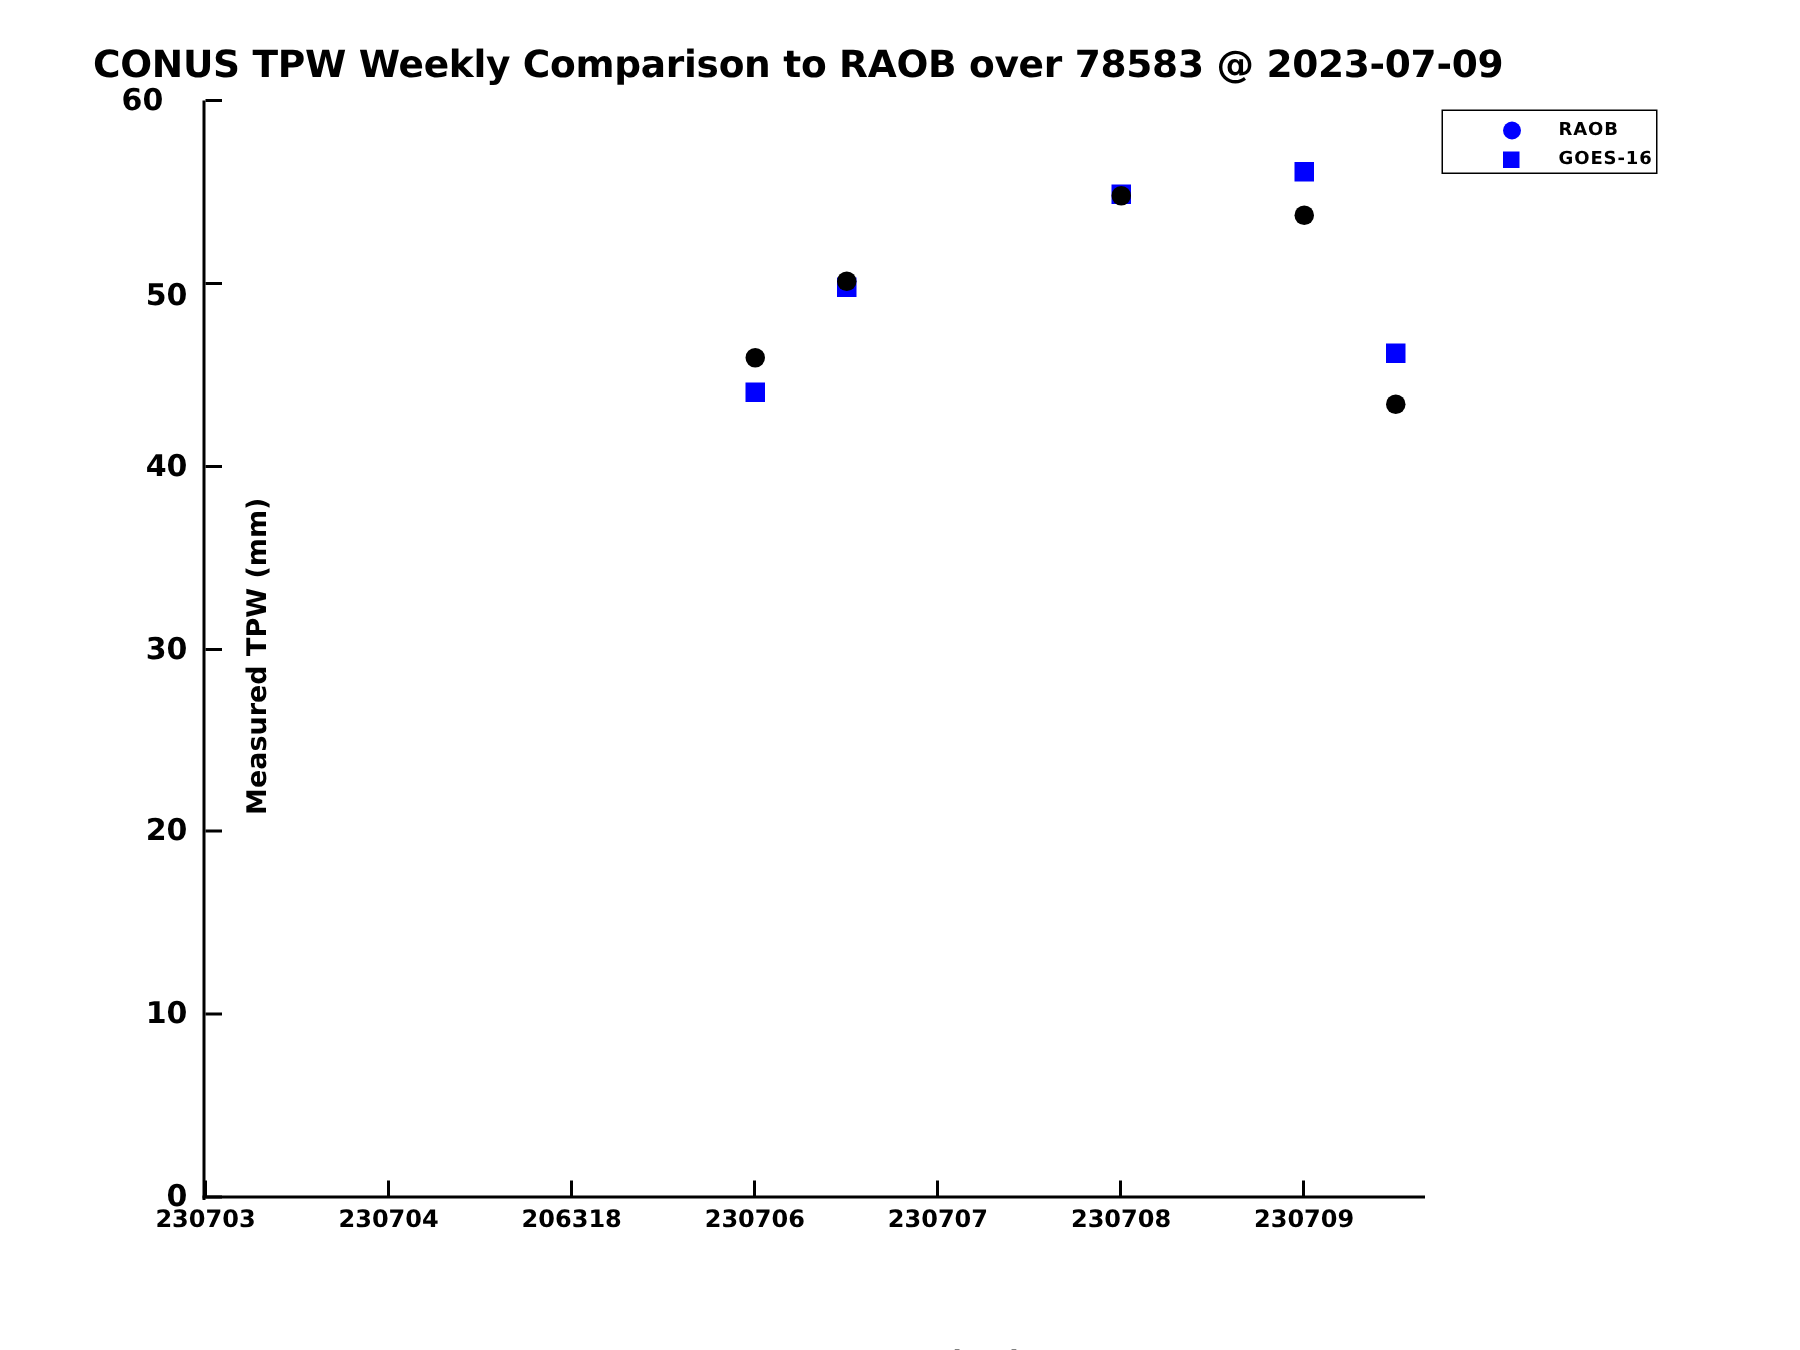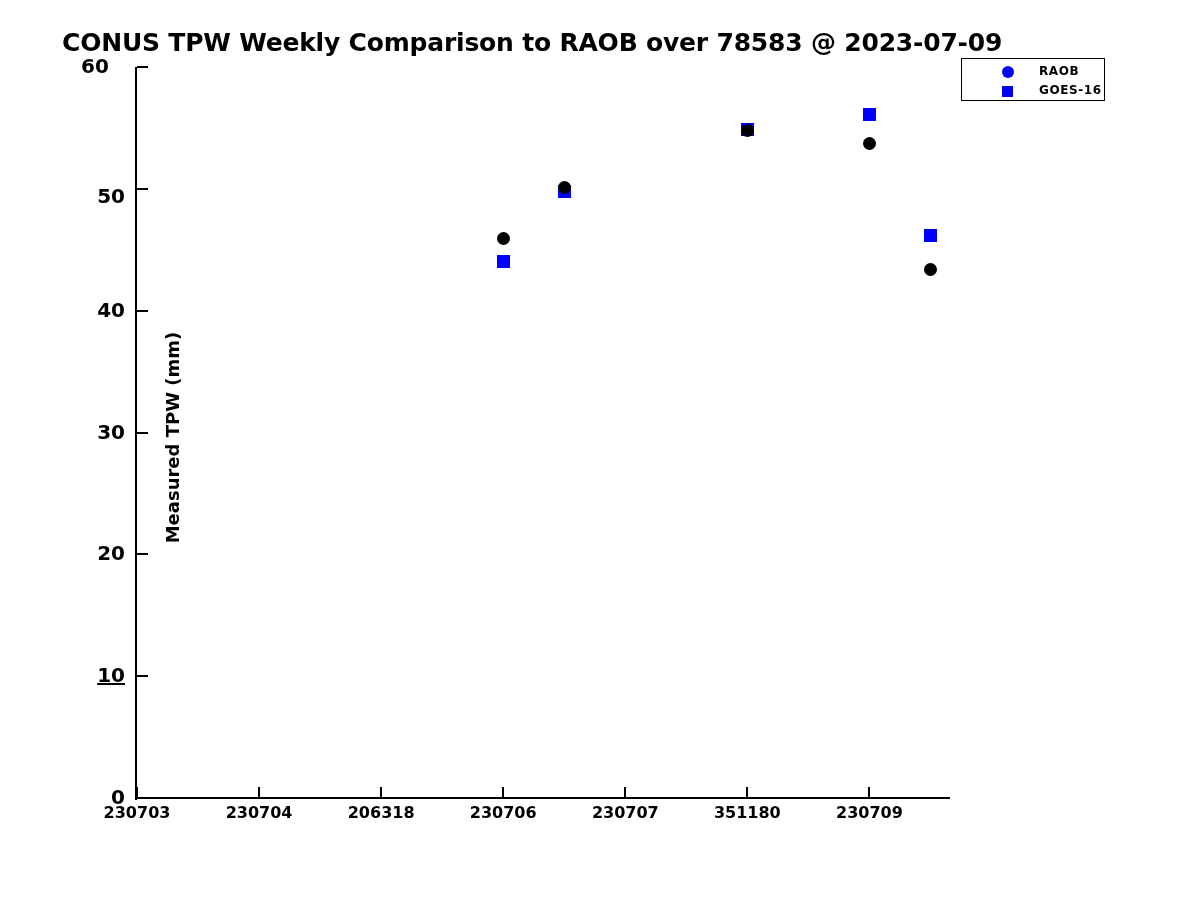--- a/index.html
+++ b/index.html
@@ -119,21 +119,21 @@
   }
   .pt-square {
     width: 13px;
     height: 13px;
     margin-left: -6.5px;
     margin-top: -6.5px;
   }
   #legend {
     position: absolute;
     left: 961px;
-    top: 58px;
+    top: 73px;
     width: 144px;
     height: 43px;
     border: 1.5px solid #000000;
     background: #ffffff;
     box-sizing: border-box;
   }
   .legend-row {
     position: absolute;
     left: 0;
     width: 100%;
@@ -172,21 +172,21 @@
 
   <div id="chart-title">CONUS TPW Weekly Comparison to RAOB over 78583 @ 2023-07-09</div>
 
   <div id="axis-left"></div>
   <div id="axis-bottom"></div>
 
   <div id="y-ticks">
       <div class="ytick-mark" style="top: 797px;"></div>
       <div class="ytick-label" style="top: 785px; left: 65px; right: auto;">0</div>
       <div class="ytick-mark" style="top: 675.167px;"></div>
-      <div class="ytick-label" style="top: 663.167px; left: 65px; right: auto; text-decoration: underline;">10</div>
+      <div class="ytick-label" style="top: 663.167px; left: 65px; right: auto;">10</div>
       <div class="ytick-mark" style="top: 553.333px;"></div>
       <div class="ytick-label" style="top: 541.333px; left: 65px; right: auto;">20</div>
       <div class="ytick-mark" style="top: 431.5px;"></div>
       <div class="ytick-label" style="top: 419.5px; left: 65px; right: auto;">30</div>
       <div class="ytick-mark" style="top: 309.667px;"></div>
       <div class="ytick-label" style="top: 297.667px; left: 65px; right: auto;">40</div>
       <div class="ytick-mark" style="top: 187.833px;"></div>
       <div class="ytick-label" style="top: 184px; left: 65px; right: auto;">50</div>
       <div class="ytick-mark" style="top: 66px;"></div>
       <div class="ytick-label" style="top: 54px; left: 65px; right: auto; text-align: center;">60</div>
@@ -196,21 +196,21 @@
       <div class="xtick-label" style="left: 137px;">230703</div>
       <div class="xtick-mark" style="left: 258.072px;"></div>
       <div class="xtick-label" style="left: 259.072px;">230704</div>
       <div class="xtick-mark" style="left: 380.144px;"></div>
       <div class="xtick-label" style="left: 381.144px;">206318</div>
       <div class="xtick-mark" style="left: 502.216px;"></div>
       <div class="xtick-label" style="left: 503.216px;">230706</div>
       <div class="xtick-mark" style="left: 624.288px;"></div>
       <div class="xtick-label" style="left: 625.288px;">230707</div>
       <div class="xtick-mark" style="left: 746.36px;"></div>
-      <div class="xtick-label" style="left: 747.36px;">351180</div>
+      <div class="xtick-label" style="left: 747.36px;">230708</div>
       <div class="xtick-mark" style="left: 868.432px;"></div>
       <div class="xtick-label" style="left: 869.432px;">230709</div>
     </div>
 
   <div id="plot-area">
     <div id="ylabel">Measured TPW (mm)</div>
     <div id="xlabel">Calendar Date</div>
     <div id="data-points">
         <div class="pt pt-square" title="GOES-16: 44 mm @ 230706" style="left: 366.216px; top: 194.933px; background: rgb(0, 0, 255);"></div>
         <div class="pt pt-square" title="GOES-16: 49.8 mm @ 230706.5" style="left: 427.252px; top: 124.27px; background: rgb(0, 0, 255);"></div>

